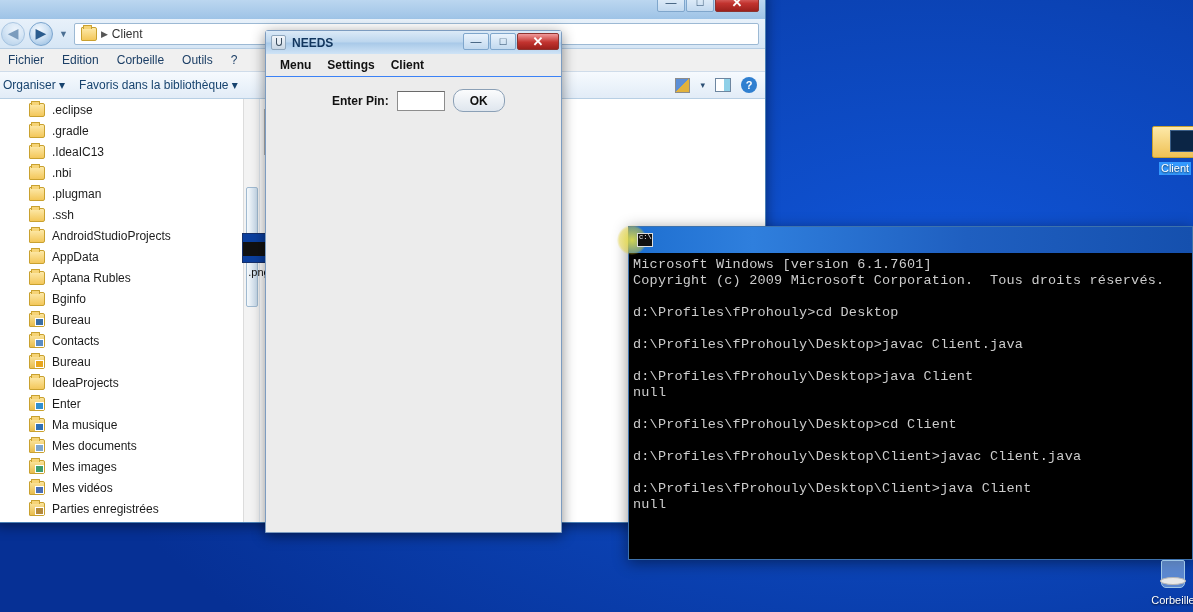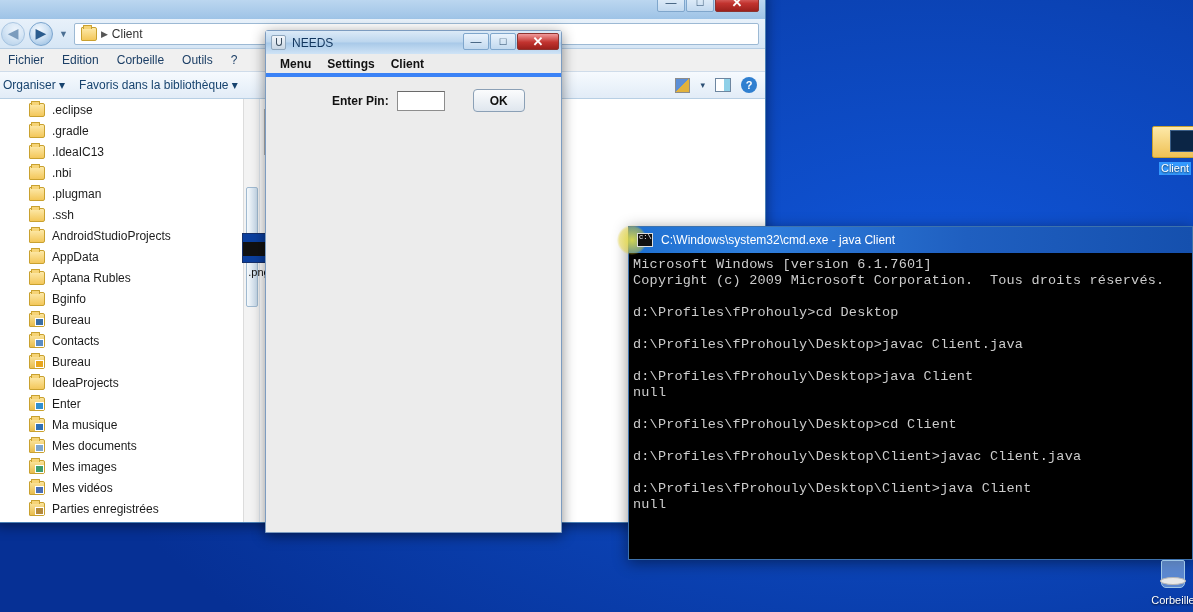--- a/index.html
+++ b/index.html
@@ -149,39 +149,39 @@
     background: #ECECEC;
     border: 1px solid #7d9cc0;
     border-radius: 3px 3px 0 0;
   }
   #needs .titlebar { height: 23px; }
   #needs .winbtns { right:2px; top:2px; }
   #needs .wbtn { width:26px; height:17px; }
   #needs .wbtn.close { width:42px; }
   .swing-menubar {
     height: 23px; display:flex; align-items:center;
-    background:#ECECEC; border-bottom:4px solid #3b82f6;
+    background:#ECECEC; border-bottom:1px solid #3b82f6;
     font-size: 12px; font-weight: bold; color:#111; padding-left: 6px;
   }
   .swing-menubar span { padding: 2px 8px; }
   .swing-form {
     display:flex; align-items:center; gap:8px;
     padding: 12px 0 0 66px;
   }
   .swing-label { font-size:12px; font-weight:bold; color:#111; }
   .swing-input {
     width: 48px; height: 20px; background:#fff;
     border: 1px solid #8d8d8d; border-top-color:#6a6a6a;
   }
   .swing-btn {
     width: 52px; height: 23px;
     background: linear-gradient(to bottom,#fbfcfd,#dfe6ee);
-    border: 1px solid #8ba0b6; border-radius: 4px;
+    border: 1px solid #8ba0b6; border-radius: 10px;
     font-size: 12px; font-weight:bold; color:#111;
-    display:flex; align-items:center; justify-content:center;margin-left:20px;
+    display:flex; align-items:center; justify-content:center;
   }
 
   
   #cmd {
     left: 628px; top: 226px; width: 565px; height: 334px;
     border: 1px solid #3d72ad;
     background:#000;
   }
   #cmd .titlebar {
     height: 26px;
@@ -417,21 +417,21 @@
         </div>
       </div>
   </div>
 </div>
 
 <div class="win" id="needs">
   <div class="titlebar">
     <span style="width:15px;height:15px;display:inline-block;background:linear-gradient(to bottom,#f2f6fa,#c8d6e4);border:1px solid #8fa7bd;border-radius:2px;position:relative">
       <span style="position:absolute;left:4px;top:2px;width:6px;height:8px;border:1px solid #3b4d5e;border-top:none;border-radius:0 0 3px 3px;background:#e8eef4"></span>
     </span>
-    <span class="tb-text" style="font-weight:normal">NEEDS</span>
+    <span class="tb-text" style="font-weight:bold">NEEDS</span>
     <div class="winbtns">
       <div class="wbtn">—</div>
       <div class="wbtn">□</div>
       <div class="wbtn close">✕</div>
     </div>
   </div>
 
   <div class="swing-menubar">
     <span>Menu</span>
     <span>Settings</span>
@@ -442,21 +442,20 @@
     <span class="swing-label">Enter Pin:</span>
     <input class="swing-input" type="text" value="" style="">
     <div class="swing-btn">OK</div>
   </div>
 </div>
 
 <div class="win" id="cmd">
   <div class="titlebar">
     <span class="cmd-ico-glow"></span>
     <span class="cmd-ico">c:\</span>
-    <span class="tb-text">C:\Windows\system32\cmd.exe - java  Client</span>
   </div>
   <div class="cmd-screen" id="cmdscreen"><div>Microsoft Windows [version 6.1.7601]</div><div>Copyright (c) 2009 Microsoft Corporation.  Tous droits réservés.</div><div>&nbsp;</div><div>d:\Profiles\fProhouly&gt;cd Desktop</div><div>&nbsp;</div><div>d:\Profiles\fProhouly\Desktop&gt;javac Client.java</div><div>&nbsp;</div><div>d:\Profiles\fProhouly\Desktop&gt;java Client</div><div>null</div><div>&nbsp;</div><div>d:\Profiles\fProhouly\Desktop&gt;cd Client</div><div>&nbsp;</div><div>d:\Profiles\fProhouly\Desktop\Client&gt;javac Client.java</div><div>&nbsp;</div><div>d:\Profiles\fProhouly\Desktop\Client&gt;java Client</div><div>null</div></div>
 </div>
 
 <div class="desktop-icon selected" id="icon-client">
   <span class="ico" style="width:46px;height:38px;display:block;position:relative">
     <span style="position:absolute;left:0;top:4px;width:44px;height:32px;background:linear-gradient(to bottom,#fde9a9,#efc154);border:1px solid #c9a12f;border-radius:2px"></span>
     <span style="position:absolute;left:18px;top:8px;width:25px;height:22px;background:#0b2545;border:1px solid #3a5d86"></span>
   </span>
   <span class="lbl">Client</span>

